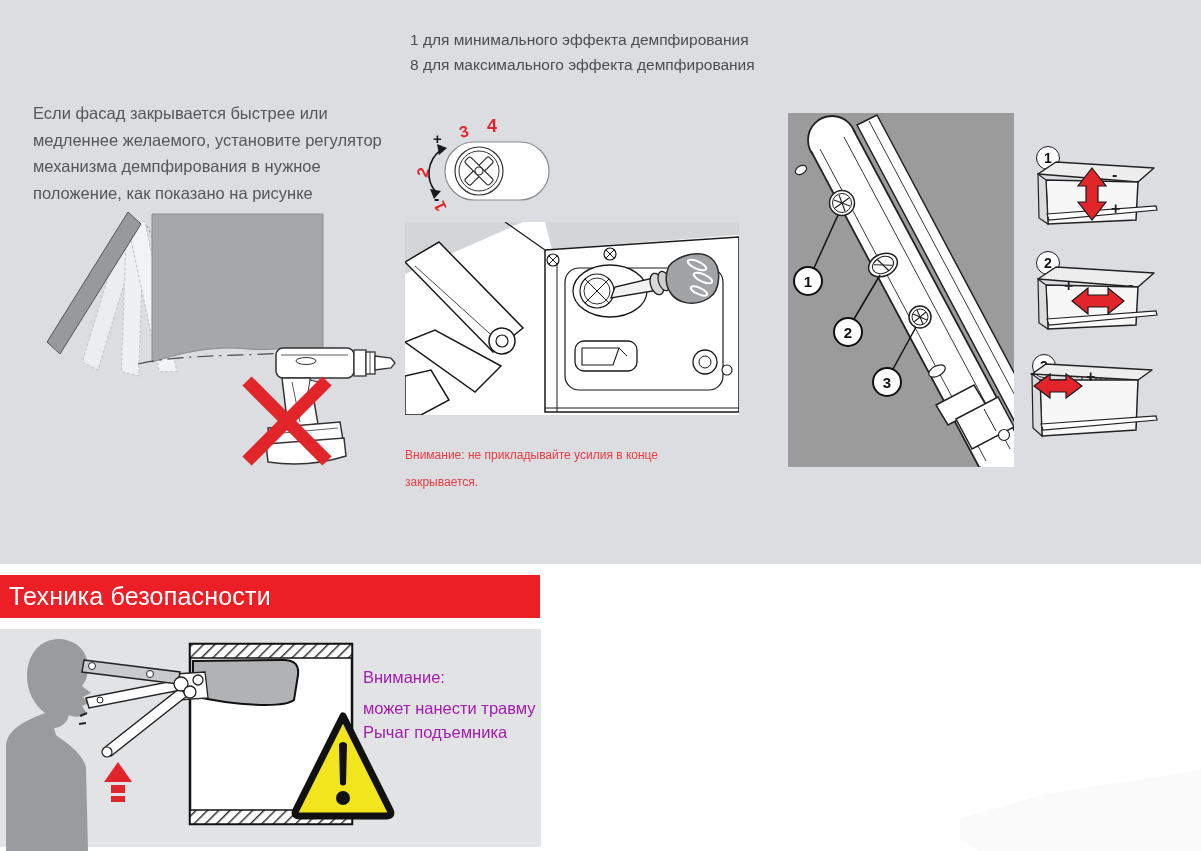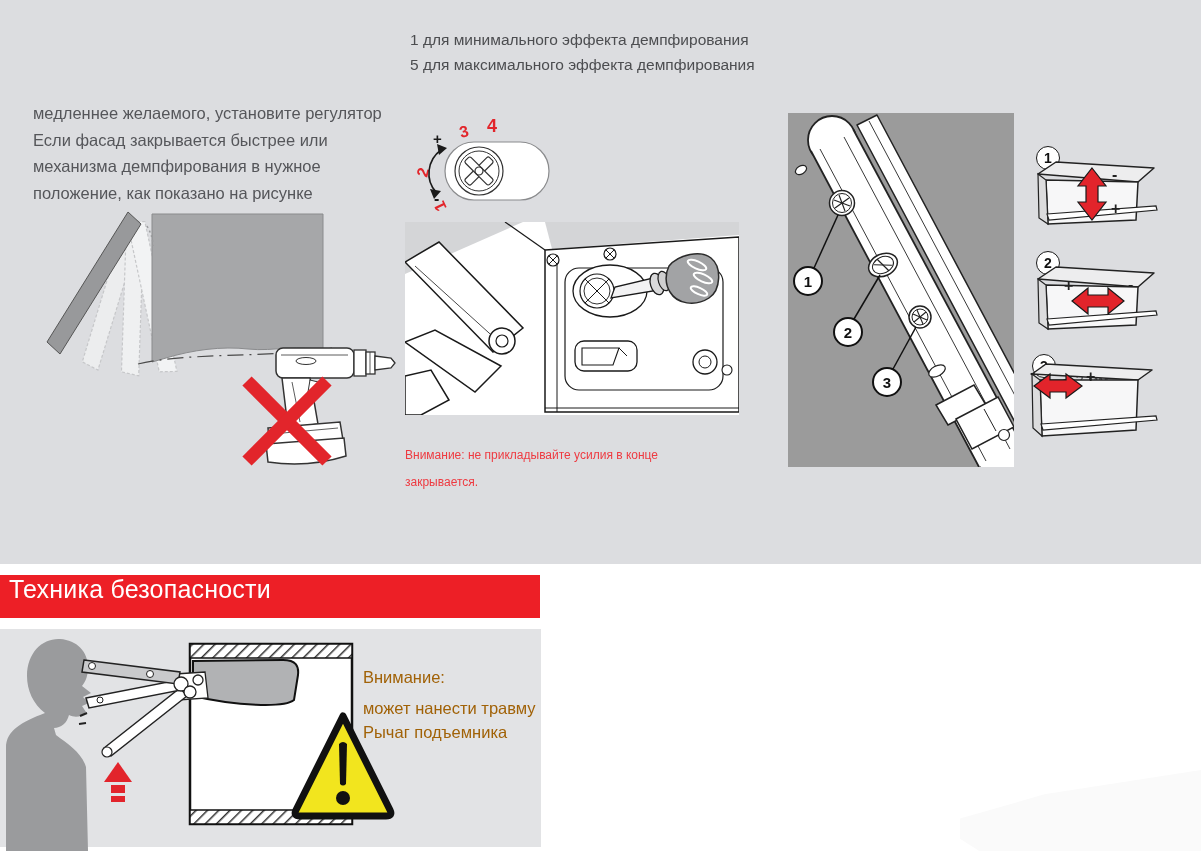--- a/index.html
+++ b/index.html
@@ -8,45 +8,45 @@
   .abs{position:absolute;}
   #top-area{left:0;top:0;width:1201px;height:564px;background:#dcdde0;}
   #top-note{left:410px;top:27px;font-size:15.5px;line-height:25px;color:#4c4d50;}
   #intro{left:33px;top:100px;font-size:16.5px;line-height:26.5px;color:#55565a;}
   #center-warning{left:405px;top:442px;font-size:12px;line-height:27px;color:#ee3a41;}
   #mech-panel{left:788px;top:113px;width:226px;height:354px;background:#9b9b9b;overflow:hidden;}
   .adj-row{display:flex;align-items:center;gap:7px;}
   .adj-num{width:22px;height:22px;border:1.7px solid #1a1a1a;border-radius:50%;background:#fff;
            color:#111;font-weight:bold;font-size:14px;display:flex;align-items:center;justify-content:center;}
   .adj-range{font-size:15px;color:#4b4c4e;margin-top:28px;}
-  #safety-banner{left:0;top:575px;width:540px;height:43px;background:#ed1f26;display:flex;}
+  #safety-banner{left:0;top:575px;width:540px;height:43px;background:#ed1f26;display:flex;align-items:center;}
   #safety-banner span{color:#fff;font-size:25px;padding-left:9px;letter-spacing:0.2px;}
   #bottom-area{left:0;top:629px;width:541px;height:218px;background:#e2e3e5;}
-  #safety-warning{left:363px;top:668px;font-size:16.5px;color:#a16207;}
+  #safety-warning{left:363px;top:668px;font-size:16.5px;color:#a21caf;}
   #safety-warning .lbl{margin-bottom:9px;}
   #safety-warning .ln{line-height:24px;}
   #corner-artifact{left:960px;top:770px;width:241px;height:81px;background:#fafafa;
      clip-path:polygon(0 60%,35% 30%,100% 0,100% 100%,8% 100%,0 85%);}
   svg text{font-family:"Liberation Sans","DejaVu Sans",sans-serif;}
 </style>
 </head>
 <body>
 
 <div id="page">
 
   <div id="top-area" class="abs"></div>
 
   <div id="top-note" class="abs">
     <div>1 для минимального эффекта демпфирования</div>
-    <div>5 для максимального эффекта демпфирования</div>
+    <div>8 для максимального эффекта демпфирования</div>
   </div>
 
   <div id="intro" class="abs">
+    <div>Если фасад закрывается быстрее или</div>
     <div>медленнее желаемого, установите регулятор</div>
-    <div>Если фасад закрывается быстрее или</div>
     <div>механизма демпфирования в нужное</div>
     <div>положение, как показано на рисунке</div>
   </div>
 
   <svg class="abs" style="left:26px;top:196px" width="376" height="292" viewBox="0 0 376 292">
     <g>
       <polygon points="102,16 115,28 34,158 21,146" transform="rotate(-15 114 22)" fill="#ecedee" stroke="#c6c7c9" stroke-width="1.2" stroke-dasharray="3,2"></polygon>
       <polygon points="102,16 115,28 34,158 21,146" transform="rotate(-30 114 22)" fill="#eff0f1" stroke="#c6c7c9" stroke-width="1.2" stroke-dasharray="3,2"></polygon>
       <polygon points="102,16 115,28 34,158 21,146" transform="rotate(-44 114 22)" fill="#f2f3f4" stroke="#c6c7c9" stroke-width="1.2" stroke-dasharray="3,2"></polygon>
     </g>

